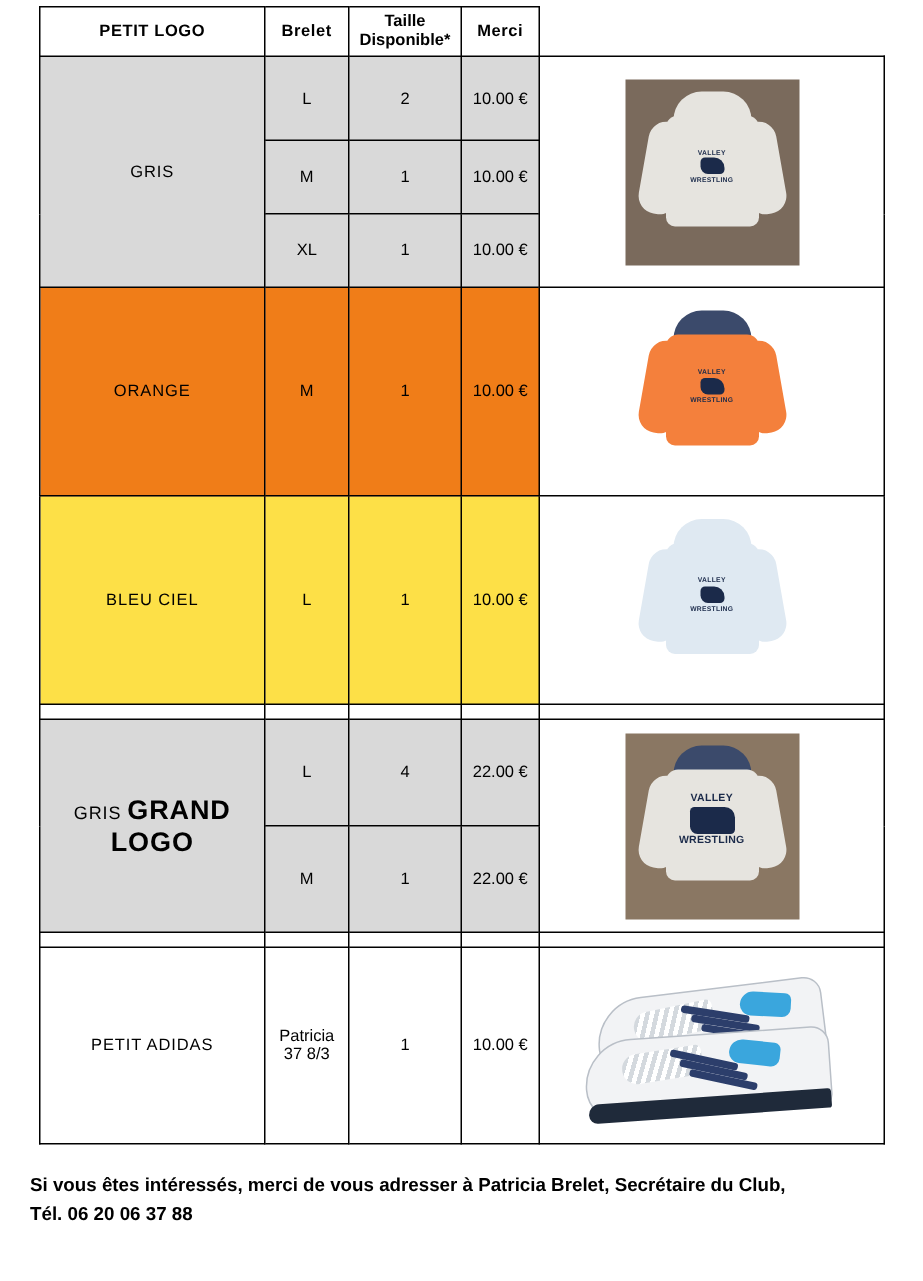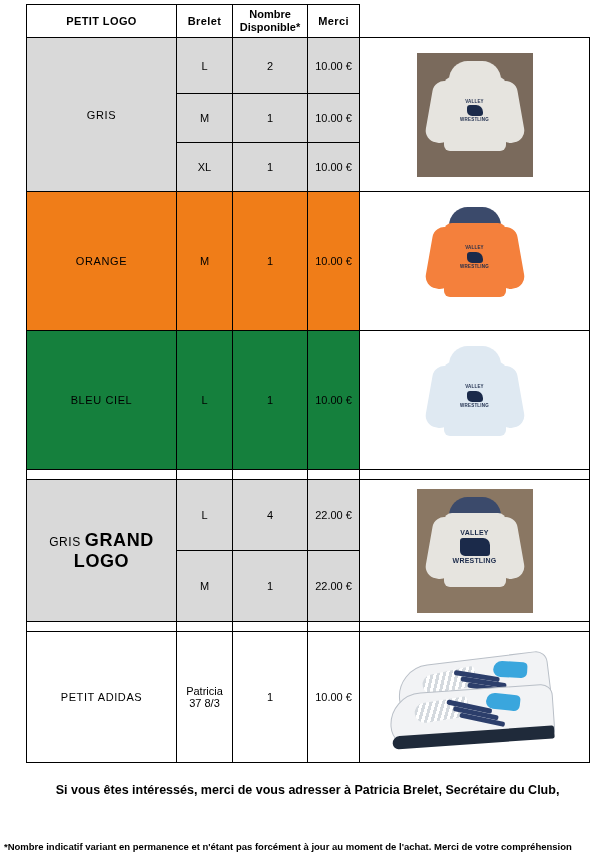--- a/index.html
+++ b/index.html
@@ -45,21 +45,21 @@
     height: 32px;
     letter-spacing: .4px;
   }
   .header-small {
     font-weight: bold;
     font-size: 10.5px;
     line-height: 1.15;
   }
   .cell-gris   { background: #d9d9d9; }
   .cell-orange { background: #f07d18; }
-  .cell-bleu   { background: #15803d; }
+  .cell-bleu   { background: #fde047; }
   .label-cell {
     font-size: 11.5px;
     letter-spacing: .6px;
   }
   .label-cell.big-logo {
     font-size: 12px;
   }
   .label-cell.big-logo b {
     font-size: 18px;
   }
@@ -191,21 +191,20 @@
     position: absolute;
     left: 96px; top: 6px;
     width: 34px; height: 16px;
     background: #3aa6dd;
     border-radius: 12px 6px 8px 10px;
     transform: rotate(10deg);
   }
 
   .footer {
     margin: 18px 20px 16px 20px;
-    text-align: center;
     font-size: 12.5px;
     font-weight: bold;
     line-height: 1.5;
   }
   .note {
     position: absolute;
     left: 4px;
     bottom: 6px;
     font-size: 9.5px;
     font-weight: bold;
@@ -223,21 +222,21 @@
         <col class="col-qty">
         <col class="col-price">
         <col class="col-img">
     </colgroup>
 
     <tbody>
         <tr>
       <td class="header-cell">PETIT LOGO</td>
       <td class="header-cell">Brelet</td>
       <td class="header-small">
-        <div>Nombre</div>
+        <div>Taille</div>
         <div>Disponible*</div>
       </td>
       <td class="header-cell">Merci</td>
       <td class="col-img" style="border:none;border-left:1px solid #000;"></td>
     </tr>
 
     <tr>
       <td rowspan="3" class="cell-gris label-cell">GRIS</td>
       <td class="cell-gris" style="height:55px">L</td>
       <td class="cell-gris">2</td>
@@ -377,16 +376,16 @@
             <div class="sole"></div>
           </div>
         </div>
       </td>
     </tr>
   </tbody>
     </table>
 
   <div class="footer">
     <div>Si vous êtes intéressés, merci de vous adresser à Patricia Brelet, Secrétaire du Club,</div>
+    <div>Tél. 06 20 06 37 88</div>
   </div>
 
-  <div class="note">*Nombre indicatif variant en permanence et n'étant pas forcément à jour au moment de l'achat. Merci de votre compréhension</div>
 </div>
 
 </body></html>

